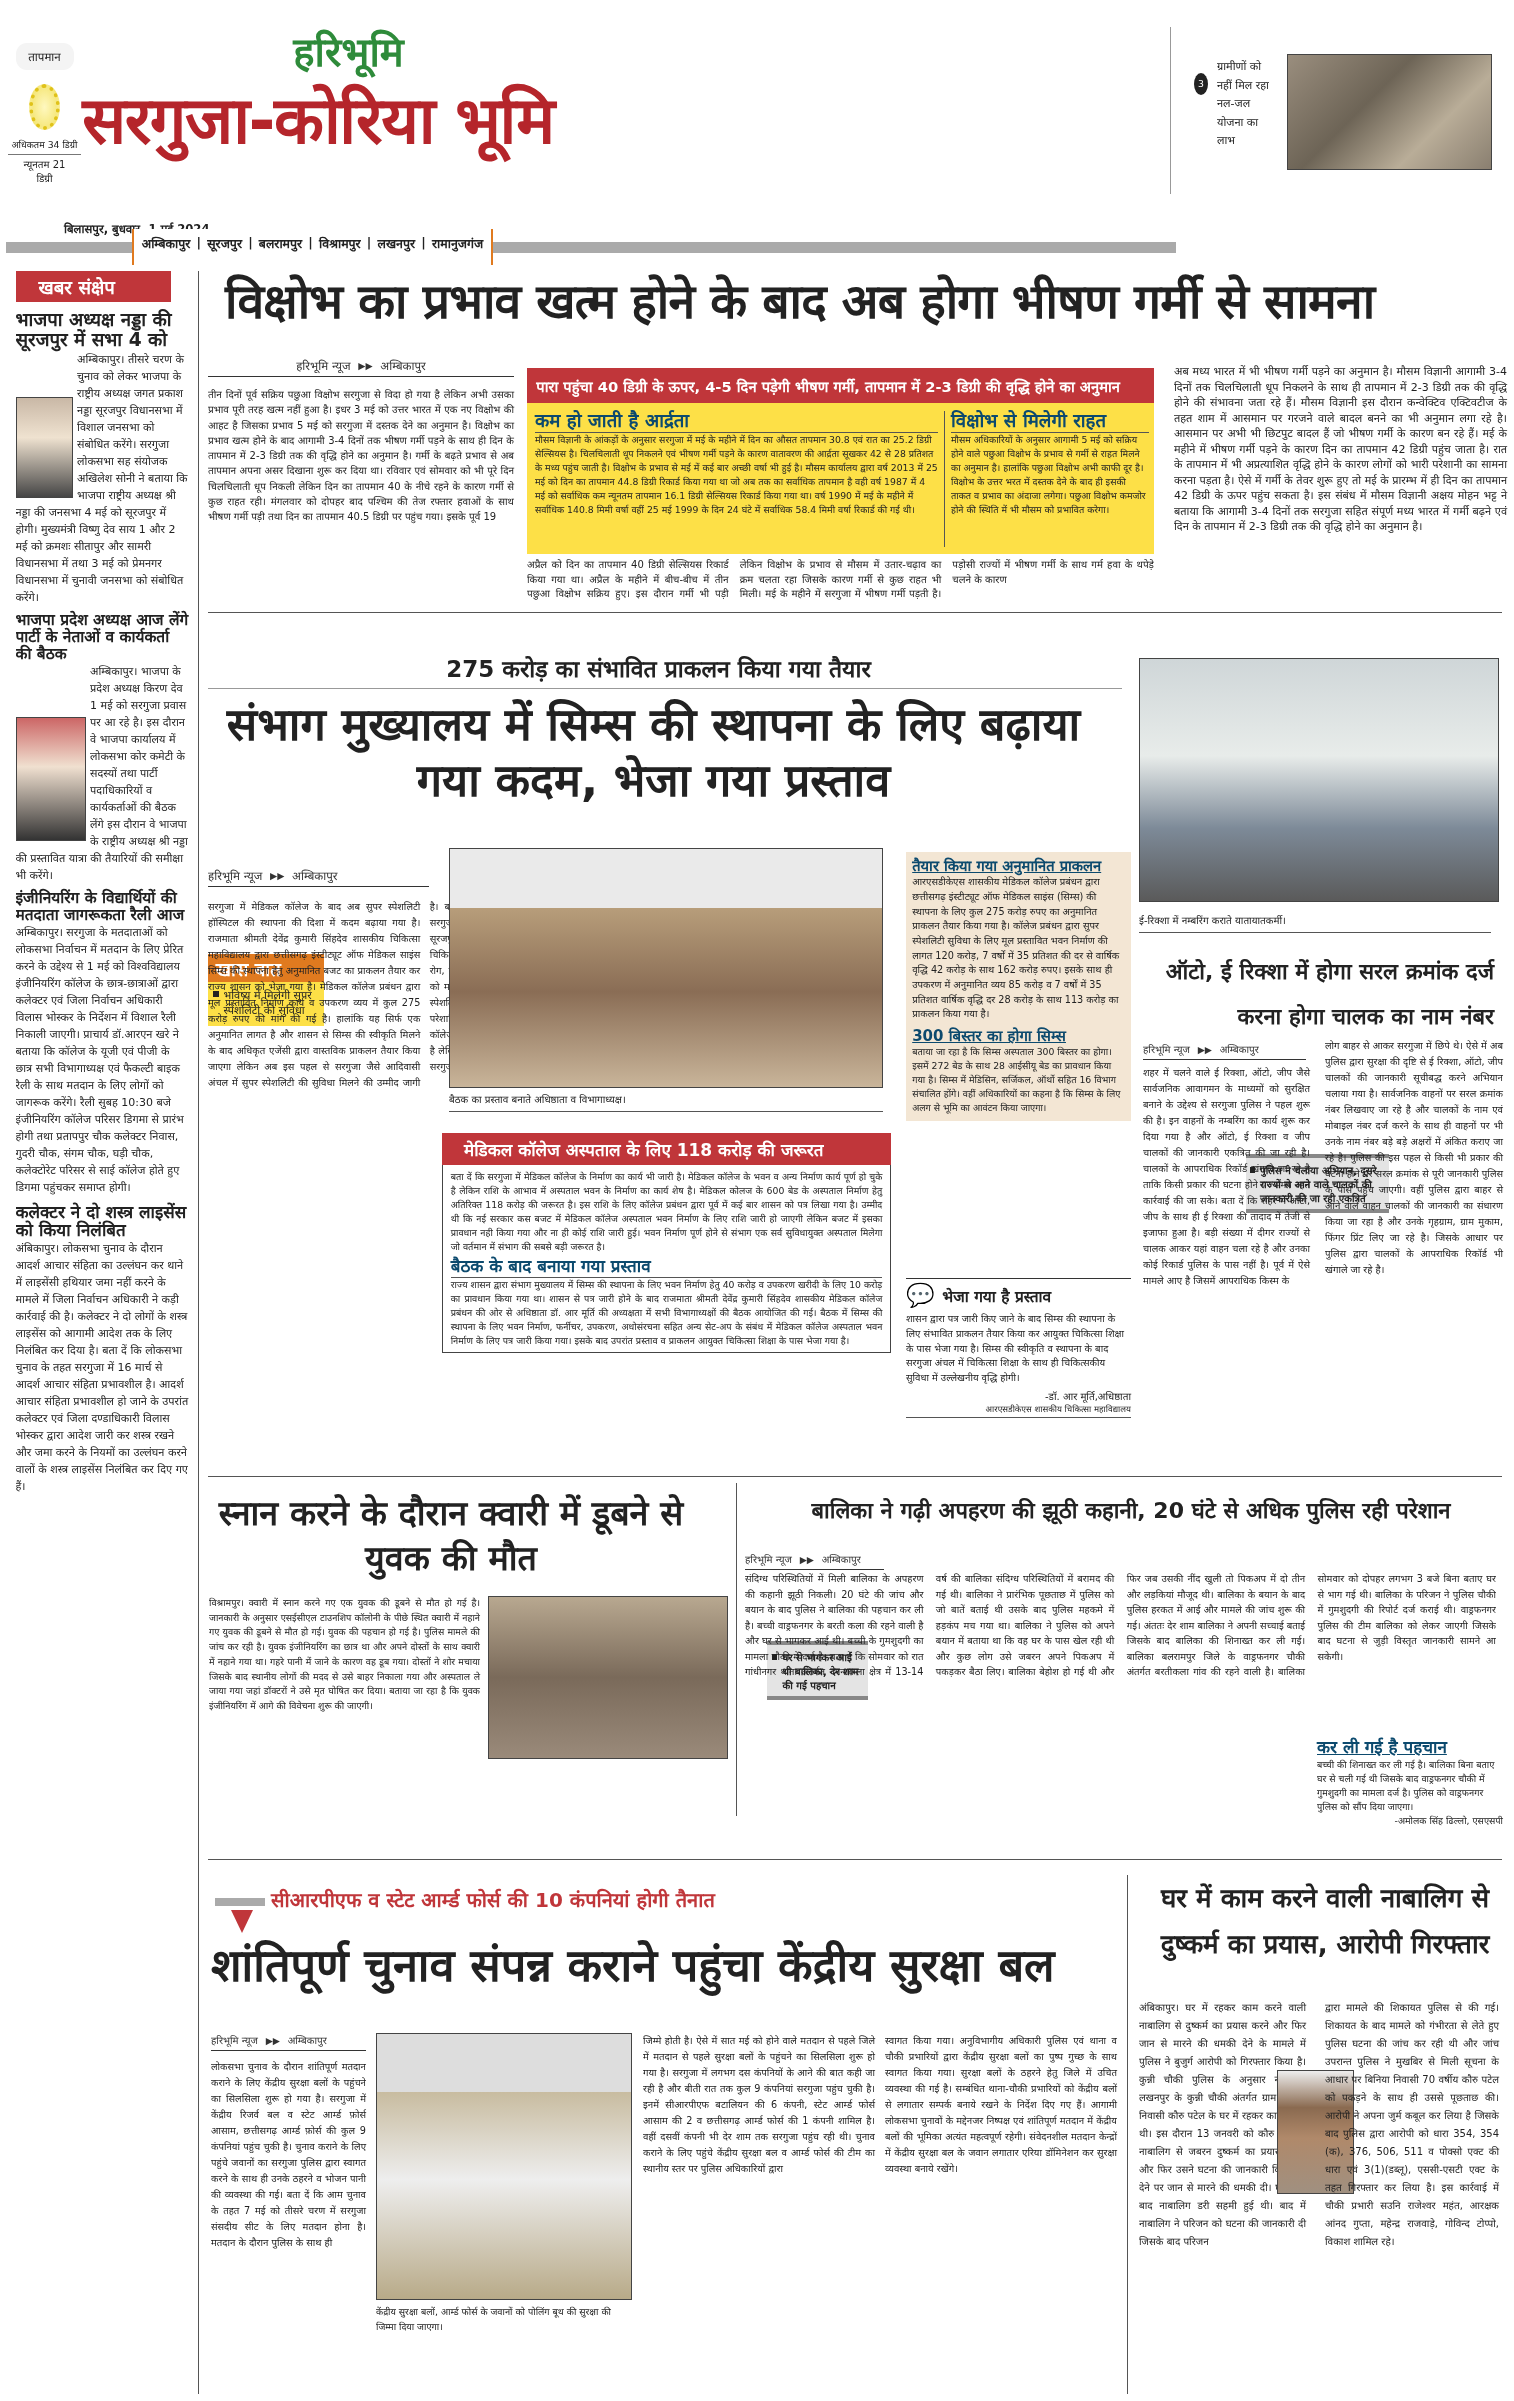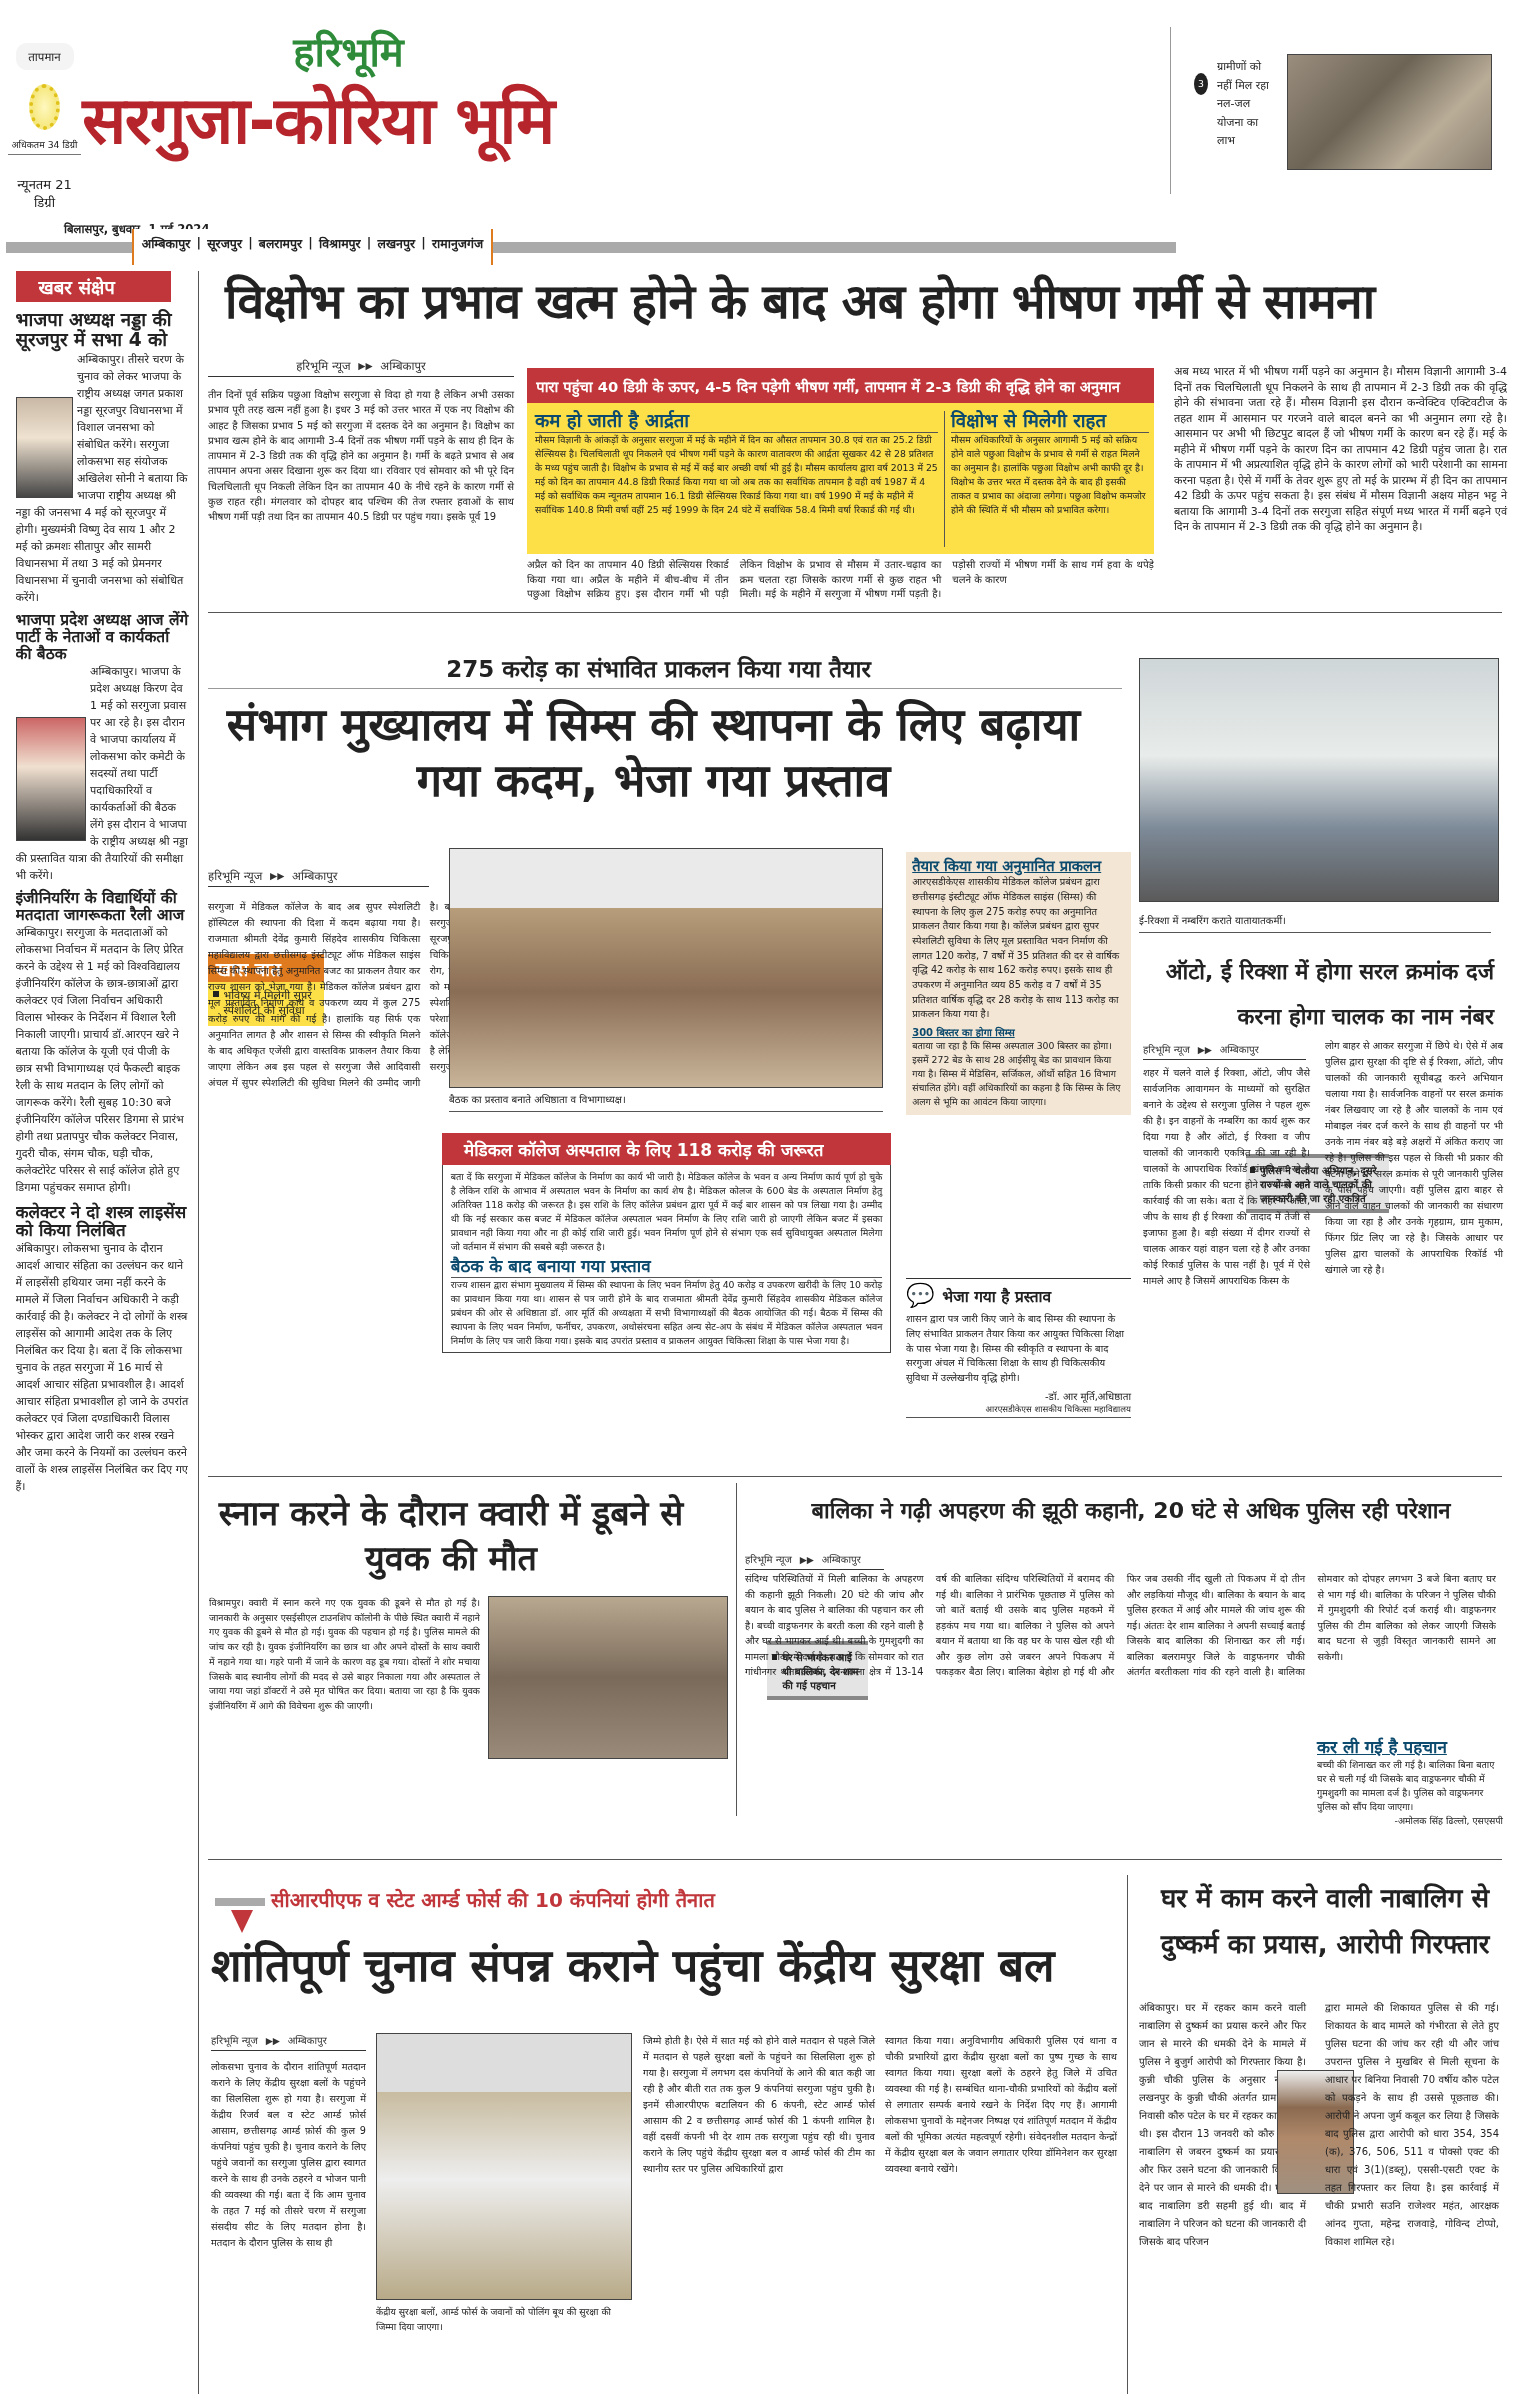--- a/index.html
+++ b/index.html
@@ -18,21 +18,21 @@
 .box-tan{background:#f3e6d4}
 .box-blue{background:#fde047}
 </style>
 </head>
 <body>
 
 <div class="abs" style="left:15.5px;top:43px;width:58px;height:201px;text-align:center">
   <div style="font-size:11.6px;background:#f4f4f4;border-radius:11px;padding:6.2px 0">तापमान</div>
   <div style="width:31px;height:46px;margin:14px auto 7.7px;border-radius:50%;border:4.6px dotted #e0c21a;background:radial-gradient(#fff8c0,#f3e36b)"></div>
   <div style="font-size:9.3px;border-bottom:1.5px solid #777;padding-bottom:3.1px;margin-left:-7.7px;margin-right:-7.7px">अधिकतम 34 डिग्री</div>
-  <div style="font-size:13px;margin-top:20px">न्यूनतम 21 डिग्री</div>
+  <div style="font-size:10px;margin-top:2px">न्यूनतम 21 डिग्री</div>
 </div>
 
 <div class="abs" style="left:279px;top:23px;width:139px;text-align:center;font-size:40px;font-weight:bold;color:#2e8b3a">हरिभूमि</div>
 <div class="abs" style="left:70px;top:74px;width:496px;text-align:center;font-size:65px;color:#b5252b;font-weight:bold;letter-spacing:-1.5px">सरगुजा-कोरिया भूमि</div>
 <div class="abs" style="left:64px;top:221px;font-size:11.6px;font-weight:bold">बिलासपुर, बुधवार, 1 मई 2024</div>
 
 <div class="abs" style="left:6.2px;top:242px;width:1170px;height:11px;background:#aaa"></div>
 <div class="abs" style="left:132px;top:229px;height:36px;background:#fff;border-left:2.3px solid #e07a1f;border-right:2.3px solid #e07a1f;padding:6.2px 7.7px;display:flex;gap:6.2px;font-size:12.4px;font-weight:bold">
   <span>अम्बिकापुर</span>
     <span>|</span>
@@ -125,21 +125,21 @@
   <div style="border:0.8px solid #444;border-top:none;padding:4.6px 7.7px">
     <div class="body-text" style="font-size:9.3px;line-height:14px">बता दें कि सरगुजा में मेडिकल कॉलेज के निर्माण का कार्य भी जारी है। मेडिकल कॉलेज के भवन व अन्य निर्माण कार्य पूर्ण हो चुके है लेकिन राशि के आभाव में अस्पताल भवन के निर्माण का कार्य शेष है। मेडिकल कोलज के 600 बेड के अस्पताल निर्माण हेतु अतिरिक्त 118 करोड़ की जरूरत है। इस राशि के लिए कॉलेज प्रबंधन द्वारा पूर्व में कई बार शासन को पत्र लिखा गया है। उम्मीद थी कि नई सरकार कस बजट में मेडिकल कॉलेज अस्पताल भवन निर्माण के लिए राशि जारी हो जाएगी लेकिन बजट में इसका प्रावधान नही किया गया और ना ही कोई राशि जारी हुई। भवन निर्माण पूर्ण होने से संभाग एक सर्व सुविधायुक्त अस्पताल मिलेगा जो वर्तमान में संभाग की सबसे बड़ी जरूरत है।</div>
     <div class="sub" style="text-decoration:none;border-bottom:0.8px solid #555;font-size:17px">बैठक के बाद बनाया गया प्रस्ताव</div>
     <div class="body-text" style="font-size:9.3px;line-height:14px">राज्य शासन द्वारा संभाग मुख्यालय में सिम्स की स्थापना के लिए भवन निर्माण हेतु 40 करोड़ व उपकरण खरीदी के लिए 10 करोड़ का प्रावधान किया गया था। शासन से पत्र जारी होने के बाद राजमाता श्रीमती देवेंद्र कुमारी सिंहदेव शासकीय मेडिकल कॉलेज प्रबंधन की ओर से अधिष्ठाता डॉ. आर मूर्ति की अध्यक्षता में सभी विभागाध्यक्षों की बैठक आयोजित की गई। बैठक में सिम्स की स्थापना के लिए भवन निर्माण, फर्नीचर, उपकरण, अधोसंरचना सहित अन्य सेट-अप के संबंध में मेडिकल कॉलेज अस्पताल भवन निर्माण के लिए पत्र जारी किया गया। इसके बाद उपरांत प्रस्ताव व प्राकलन आयुक्त चिकित्सा शिक्षा के पास भेजा गया है।</div>
   </div>
 </div>
 
 <div class="abs box-tan" style="left:906px;top:852px;width:225px;padding:3.1px 6.2px 6.2px">
   <div class="sub" style="font-size:14.7px">तैयार किया गया अनुमानित प्राकलन</div>
   <div class="body-text" style="font-size:9.7px;line-height:14.7px;text-align:left">आरएसडीकेएस शासकीय मेडिकल कॉलेज प्रबंधन द्वारा छत्तीसगढ़ इंस्टीट्यूट ऑफ मेडिकल साइंस (सिम्स) की स्थापना के लिए कुल 275 करोड़ रुपए का अनुमानित प्राकलन तैयार किया गया है। कॉलेज प्रबंधन द्वारा सुपर स्पेशलिटी सुविधा के लिए मूल प्रस्तावित भवन निर्माण की लागत 120 करोड़, 7 वर्षों में 35 प्रतिशत की दर से वार्षिक वृद्धि 42 करोड़ के साथ 162 करोड़ रुपए। इसके साथ ही उपकरण में अनुमानित व्यय 85 करोड़ व 7 वर्षों में 35 प्रतिशत वार्षिक वृद्धि दर 28 करोड़ के साथ 113 करोड़ का प्राकलन किया गया है।</div>
-  <div class="sub" style="font-size:10px;margin-top:3.1px">300 बिस्तर का होगा सिम्स</div>
+  <div class="sub" style="font-size:15px;margin-top:3.1px">300 बिस्तर का होगा सिम्स</div>
   <div class="body-text" style="font-size:9.3px;line-height:14px;text-align:left">बताया जा रहा है कि सिम्स अस्पताल 300 बिस्तर का होगा। इसमें 272 बेड के साथ 28 आईसीयू बेड का प्रावधान किया गया है। सिम्स में मेडिसिन, सर्जिकल, ऑर्थो सहित 16 विभाग संचालित होंगे। वहीं अधिकारियों का कहना है कि सिम्स के लिए अलग से भूमि का आवंटन किया जाएगा।</div>
 </div>
 <div class="abs" style="left:906px;top:1278px;width:225px">
   <div style="display:flex;align-items:center;gap:7.7px;border-top:1.5px solid #333;padding-top:3.1px">
     <span style="font-size:23px;color:#c0363a">💬</span>
     <span style="font-size:15.5px;font-weight:bold">भेजा गया है प्रस्ताव</span>
   </div>
   <div class="body-text" style="font-size:9.7px;line-height:14.7px;text-align:left;margin-top:3.1px">शासन द्वारा पत्र जारी किए जाने के बाद सिम्स की स्थापना के लिए संभावित प्राकलन तैयार किया कर आयुक्त चिकित्सा शिक्षा के पास भेजा गया है। सिम्स की स्वीकृति व स्थापना के बाद सरगुजा अंचल में चिकित्सा शिक्षा के साथ ही चिकित्सकीय सुविधा में उल्लेखनीय वृद्धि होगी।</div>
   <div style="text-align:right;font-size:10px;margin-top:3.1px">-डॉ. आर मूर्ति,अधिष्ठाता</div>
   <div style="text-align:right;font-size:8.5px;border-bottom:1.5px solid #555;padding-bottom:3.1px">आरएसडीकेएस शासकीय चिकित्सा महाविद्यालय</div>

